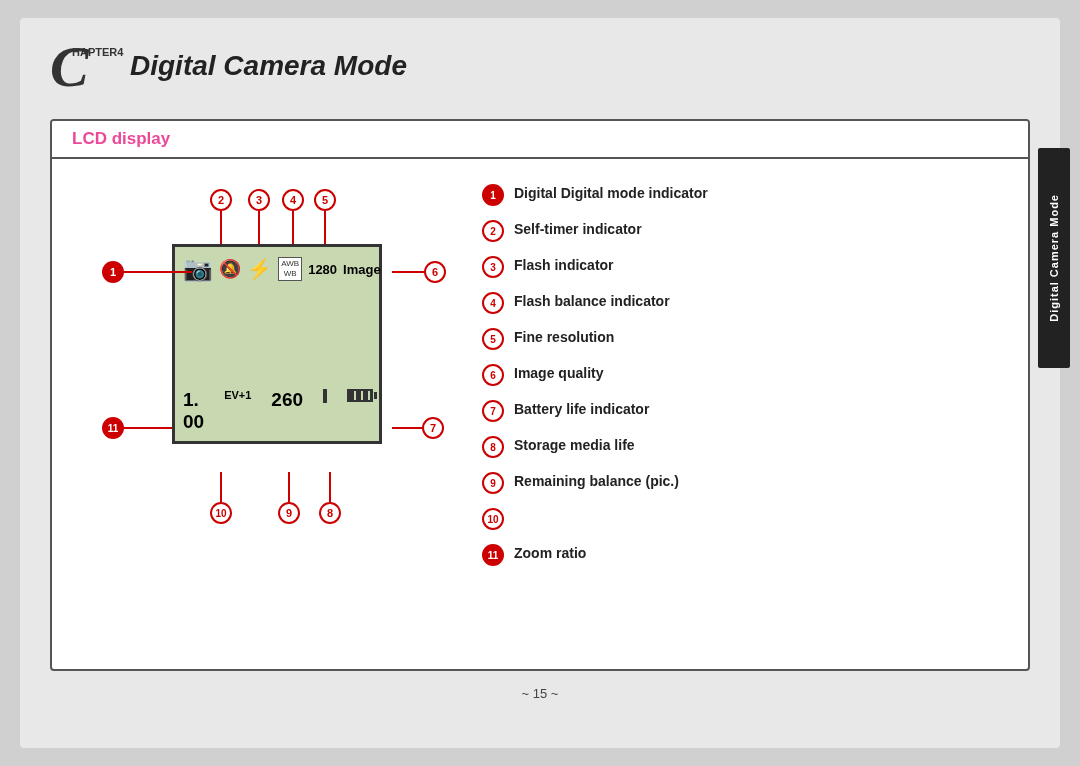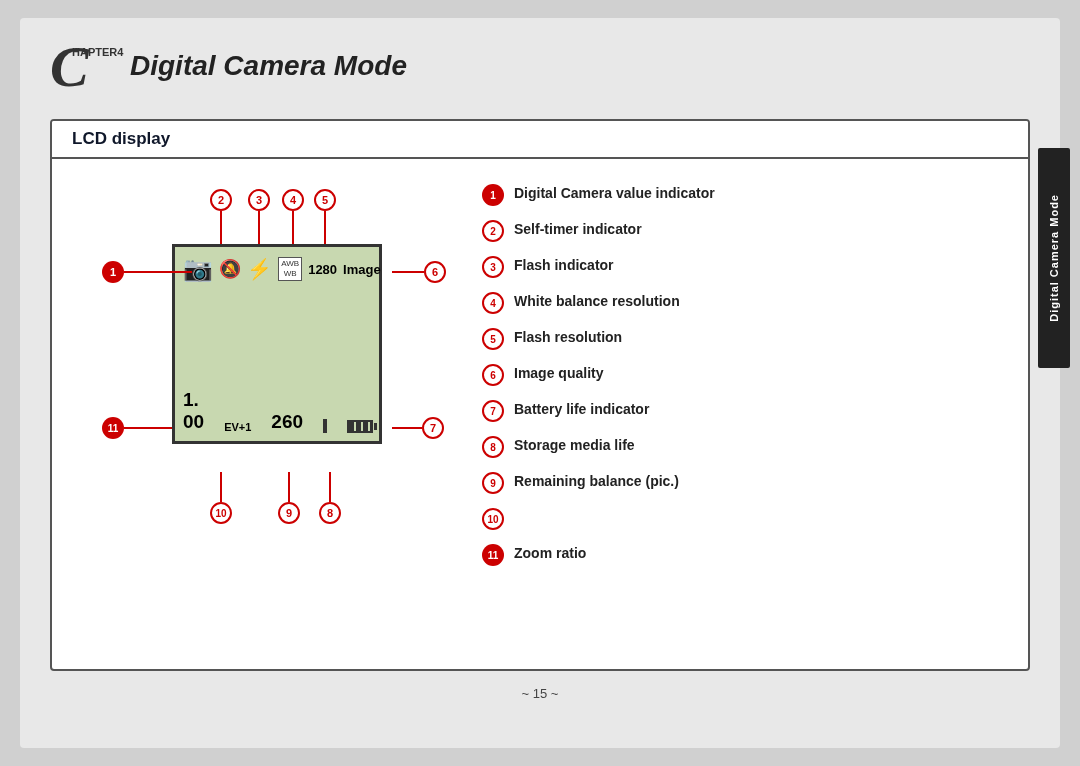--- a/index.html
+++ b/index.html
@@ -131,21 +131,21 @@
     <div class="chapter-icon">
       <span class="chapter-c">C</span>
       <span class="chapter-hapter4">HAPTER4</span>
     </div>
     <h1 class="header-title">Digital Camera Mode</h1>
   </div>
 
   <div style="background:white; border:2px solid #555; border-radius:4px; padding:0; overflow:hidden;">
 
     <div style="padding:8px 20px; border-bottom:2px solid #555; background:white;">
-      <span style="font-size:17px; font-weight:bold; color:#0f172a;">LCD display</span>
+      <span style="font-size:17px; font-weight:bold; color:#ec4899;">LCD display</span>
     </div>
 
     <div style="display:flex; padding:15px 20px 15px 10px; gap:0;">
 
       <div style="width:420px; flex-shrink:0; position:relative; min-height:480px;">
 
         <div style="position:relative; width:380px; height:460px; margin:0 auto;">
 
           <div style="position:absolute; left:90px; top:70px; width:210px; height:200px; border:3px solid #333; background:#c8d8b0; padding:8px;">
 
@@ -160,21 +160,21 @@
               <div style="font-size:8px; border:1px solid #555; padding:1px 2px; line-height:1.2; text-align:center; color:#333; background:white;">
                 <div>AWB</div>
                 <div>WB</div>
               </div>
 
               <span style="font-size:13px; font-weight:bold;">1280</span>
 
               <span style="font-size:13px; font-weight:bold;">Image</span>
             </div>
 
-            <div style="position:absolute; bottom:8px; left:8px; right:8px; display:flex; align-items:flex-end; gap:20px;">
+            <div style="position:absolute; bottom:8px; left:8px; right:8px; display:flex; align-items:flex-start; gap:20px;">
 
               <span style="font-size:19px; font-weight:bold;">1. 00</span>
               <span style="font-size:11px; font-weight:bold;">EV+1</span>
               <span style="font-size:19px; font-weight:bold;">260</span>
 
               <div style="width:14px; height:14px; border:2px solid #333; background:white; display:inline-block;"></div>
 
               <div style="display:inline-flex; align-items:center;">
                 <div style="width:26px; height:13px; background: repeating-linear-gradient(90deg, #333 0px, #333 5px, transparent 5px, transparent 7px); border:2px solid #333; display:inline-block;"></div>
                 <div style="width:3px; height:7px; background:#333; display:inline-block; margin-left:1px;"></div>
@@ -238,37 +238,37 @@
             <div style="display:inline-flex; align-items:center; justify-content:center; width:22px; height:22px; border-radius:50%; border:2.5px solid #cc0000; color:#cc0000; font-size:11px; font-weight:bold; background:white;">8</div>
           </div>
 
         </div>
       </div>
 
       <div style="flex:1; padding-top:10px;">
         <ul class="labels-list" id="labels-list">
         <li class="label-item">
               <span style="display: inline-flex; align-items: center; justify-content: center; width: 22px; height: 22px; border-radius: 50%; background: rgb(204, 0, 0); color: white; font-size: 10px; font-weight: bold; flex-shrink: 0;">1</span>
-              <span class="label-text">Digital Camera value indicator</span>
+              <span class="label-text">Digital Digital mode indicator</span>
             </li>
             <li class="label-item">
               <span style="display: inline-flex; align-items: center; justify-content: center; width: 22px; height: 22px; border-radius: 50%; border: 2.5px solid rgb(204, 0, 0); color: rgb(204, 0, 0); font-size: 10px; font-weight: bold; flex-shrink: 0; background: white;">2</span>
               <span class="label-text">Self-timer indicator</span>
             </li>
             <li class="label-item">
               <span style="display: inline-flex; align-items: center; justify-content: center; width: 22px; height: 22px; border-radius: 50%; border: 2.5px solid rgb(204, 0, 0); color: rgb(204, 0, 0); font-size: 10px; font-weight: bold; flex-shrink: 0; background: white;">3</span>
               <span class="label-text">Flash indicator</span>
             </li>
             <li class="label-item">
               <span style="display: inline-flex; align-items: center; justify-content: center; width: 22px; height: 22px; border-radius: 50%; border: 2.5px solid rgb(204, 0, 0); color: rgb(204, 0, 0); font-size: 10px; font-weight: bold; flex-shrink: 0; background: white;">4</span>
-              <span class="label-text">White balance resolution</span>
+              <span class="label-text">Flash balance indicator</span>
             </li>
             <li class="label-item">
               <span style="display: inline-flex; align-items: center; justify-content: center; width: 22px; height: 22px; border-radius: 50%; border: 2.5px solid rgb(204, 0, 0); color: rgb(204, 0, 0); font-size: 10px; font-weight: bold; flex-shrink: 0; background: white;">5</span>
-              <span class="label-text">Flash resolution</span>
+              <span class="label-text">Fine resolution</span>
             </li>
             <li class="label-item">
               <span style="display: inline-flex; align-items: center; justify-content: center; width: 22px; height: 22px; border-radius: 50%; border: 2.5px solid rgb(204, 0, 0); color: rgb(204, 0, 0); font-size: 10px; font-weight: bold; flex-shrink: 0; background: white;">6</span>
               <span class="label-text">Image quality</span>
             </li>
             <li class="label-item">
               <span style="display: inline-flex; align-items: center; justify-content: center; width: 22px; height: 22px; border-radius: 50%; border: 2.5px solid rgb(204, 0, 0); color: rgb(204, 0, 0); font-size: 10px; font-weight: bold; flex-shrink: 0; background: white;">7</span>
               <span class="label-text">Battery life indicator</span>
             </li>
             <li class="label-item">

